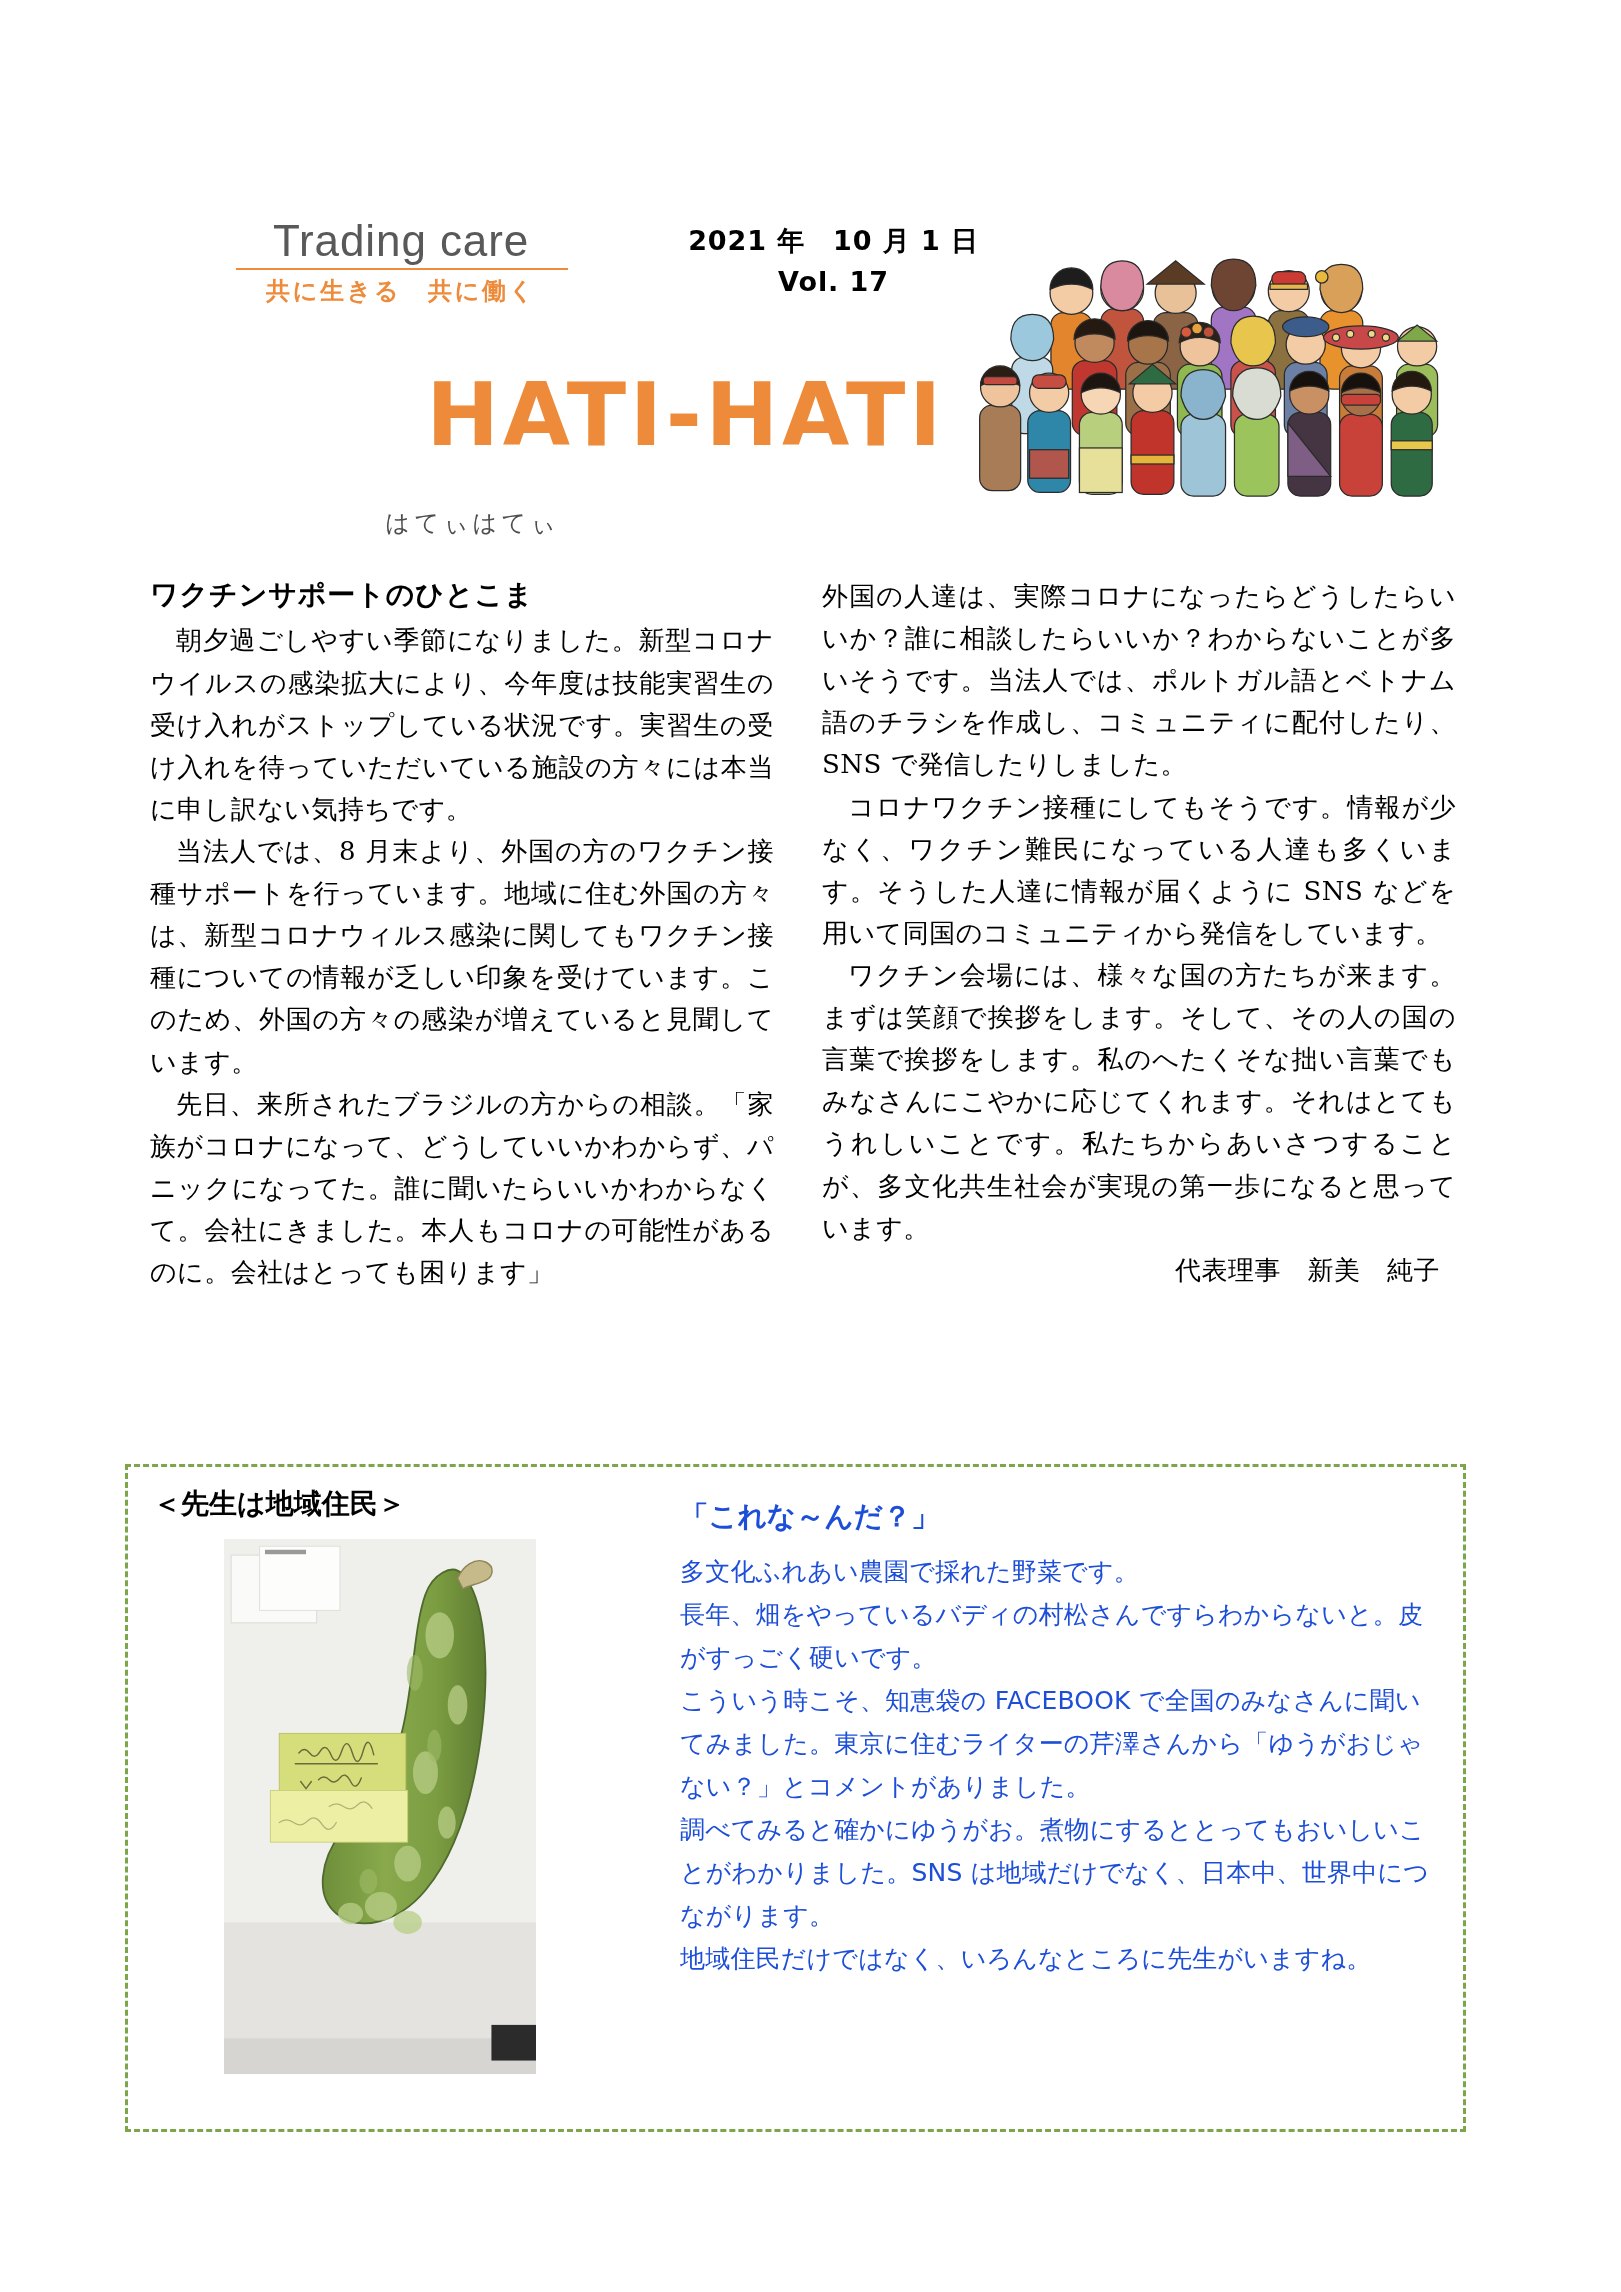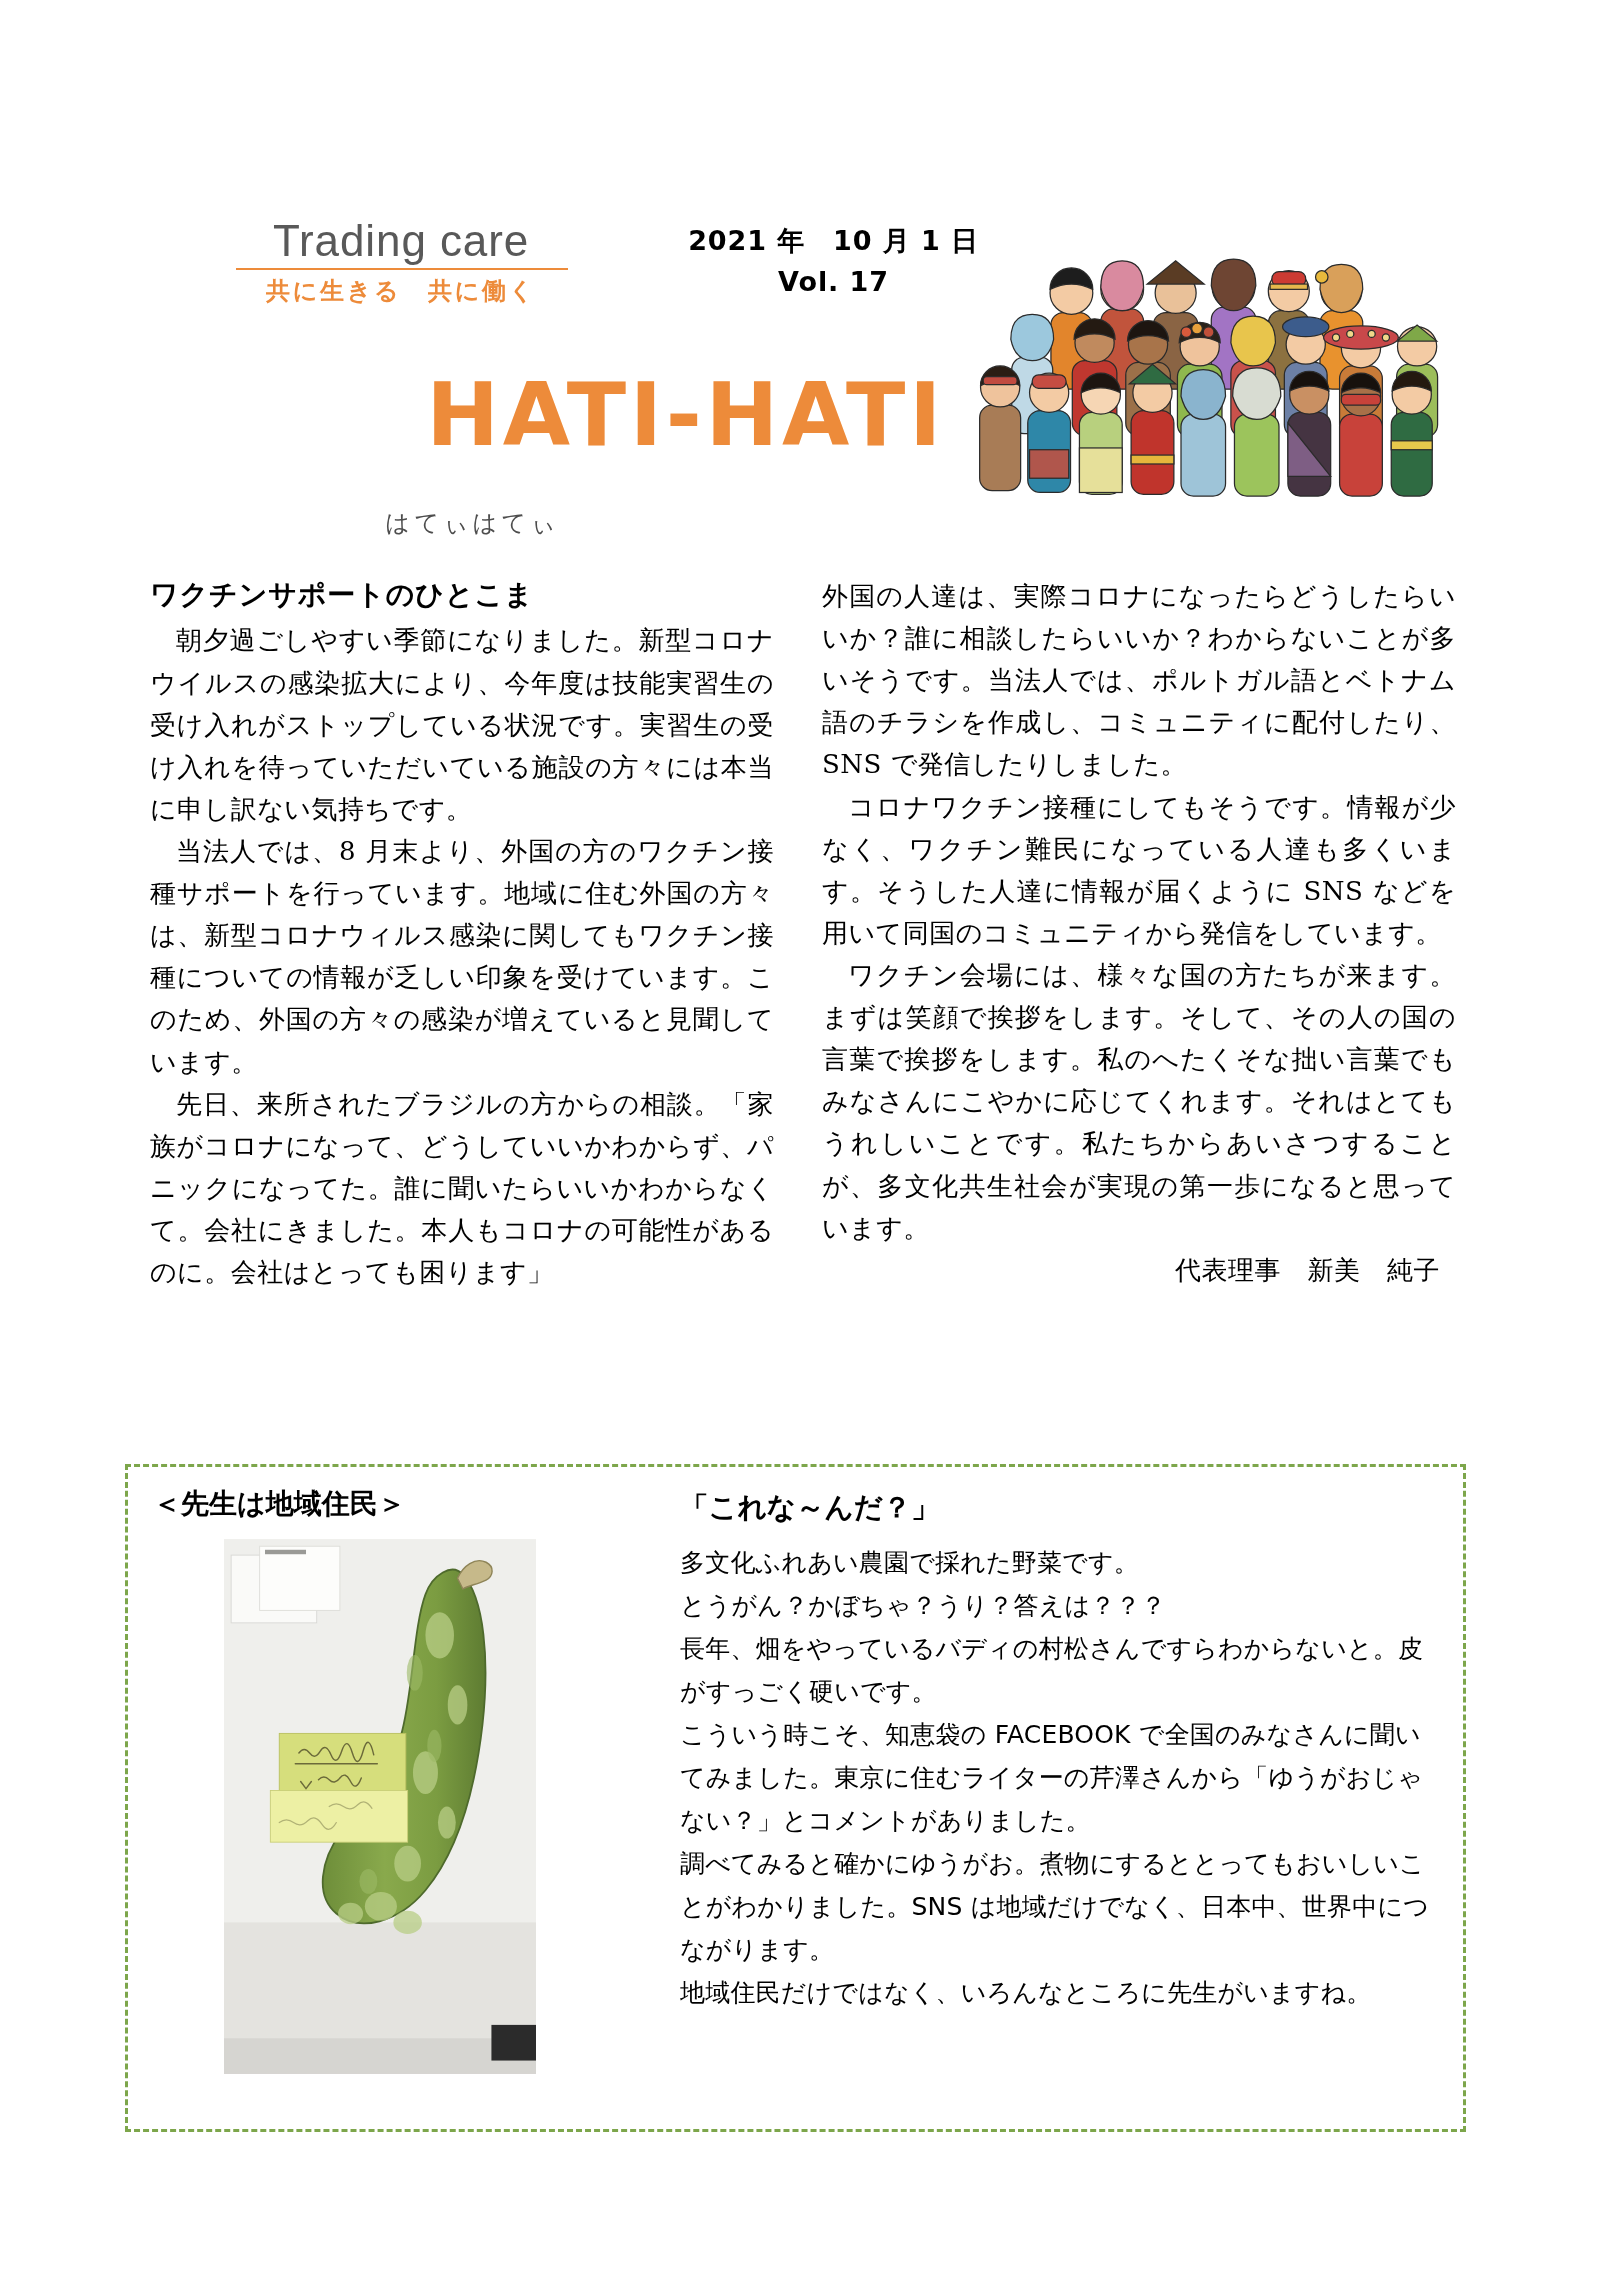--- a/index.html
+++ b/index.html
@@ -195,26 +195,26 @@
     width: 312px;
     height: 535px;
     margin-left: 71px;
     overflow: hidden;
     background: #ffffff;
   }
   .photo svg { display: block; width: 100%; height: 100%; }
 
   .feature-right {
     position: absolute;
-    left: 552px; top: 16px;
+    left: 552px; top: 25px;
     width: 749px;
     font-family: "DejaVu Sans", "Liberation Sans", sans-serif;
     font-size: 25px;
     line-height: 1.72;
-    color: #000000;
+    color: #1d4ed8;
   }
   .feature-right h3 {
     margin: 0 0 9px 0;
     font-size: 28.5px;
     font-weight: 700;
     letter-spacing: 0px;
   }
   .feature-right p {
     margin: 0;
     letter-spacing: 0.2px;
@@ -459,21 +459,20 @@
               <path d="M118 300q8-6 16 0t16-2 16 4"></path>
               <path d="M62 318q8-6 16 0t16-2 16 4 16-2"></path>
             </g>
           </svg>
         </div>
       </div>
 
       <div class="feature-right">
         <h3>「これな～んだ？」</h3>
         <p>多文化ふれあい農園で採れた野菜です。</p>
-        <p>とうがん？かぼちゃ？うり？答えは？？？</p>
         <p>長年、畑をやっているバディの村松さんですらわからないと。皮がすっごく硬いです。</p>
         <p>こういう時こそ、知恵袋の FACEBOOK で全国のみなさんに聞いてみました。東京に住むライターの芹澤さんから「ゆうがおじゃない？」とコメントがありました。</p>
         <p>調べてみると確かにゆうがお。煮物にするととってもおいしいことがわかりました。SNS は地域だけでなく、日本中、世界中につながります。</p>
         <p>地域住民だけではなく、いろんなところに先生がいますね。</p>
       </div>
 
     </div>
   </div>
 
 </div>

